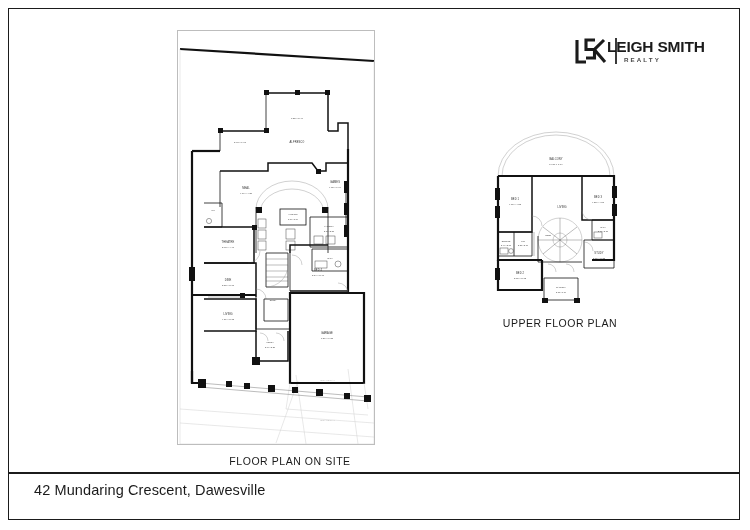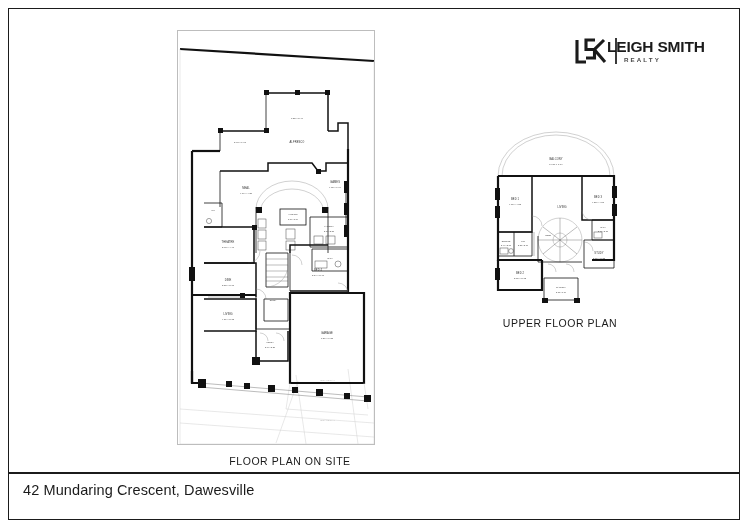--- a/index.html
+++ b/index.html
@@ -7,21 +7,21 @@
        font-family:"Liberation Sans", sans-serif;color:#1a1a1a;}
 
   #page{position:relative;width:750px;height:530px;background:#fff;}
 
   
   .doc-frame{position:absolute;left:8px;top:8px;width:732px;height:512px;
              border:1.5px solid #1b1b1b;background:#fff;box-sizing:border-box;}
 
   
   .caption-rule{position:absolute;left:8px;top:472px;width:732px;height:1.5px;background:#1b1b1b;}
-  .caption{position:absolute;left:23px;top:482px;font-size:14.5px;letter-spacing:.1px;color:#1b1b1b;}
+  .caption{position:absolute;left:34px;top:482px;font-size:14.5px;letter-spacing:.1px;color:#1b1b1b;}
 
   
   .logo{position:absolute;left:575px;top:36px;width:134px;height:34px;}
   .logo-mark{position:absolute;left:0;top:1px;width:34px;height:28px;}
   .logo-div{position:absolute;left:40px;top:2px;width:1.6px;height:26px;background:#3a3a3a;}
   .logo-name{position:absolute;left:32px;top:2px;font-size:15.5px;font-weight:bold;
              letter-spacing:-0.2px;color:#1b1b1b;white-space:nowrap;}
   .logo-sub{position:absolute;left:49px;top:20px;font-size:6.2px;font-weight:bold;
             letter-spacing:2.1px;color:#4a4a4a;white-space:nowrap;}
 

